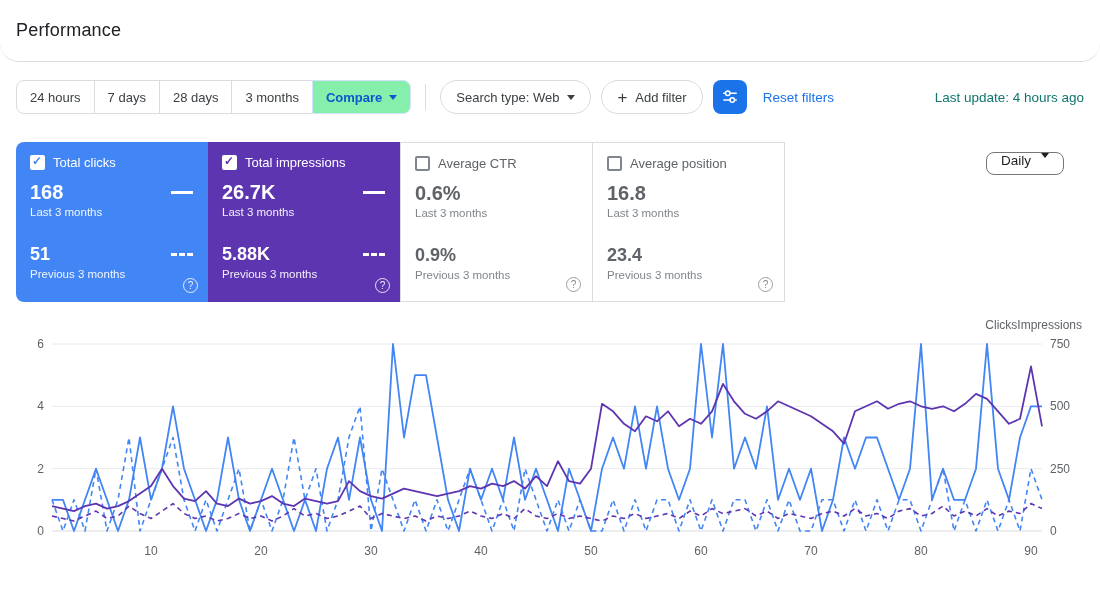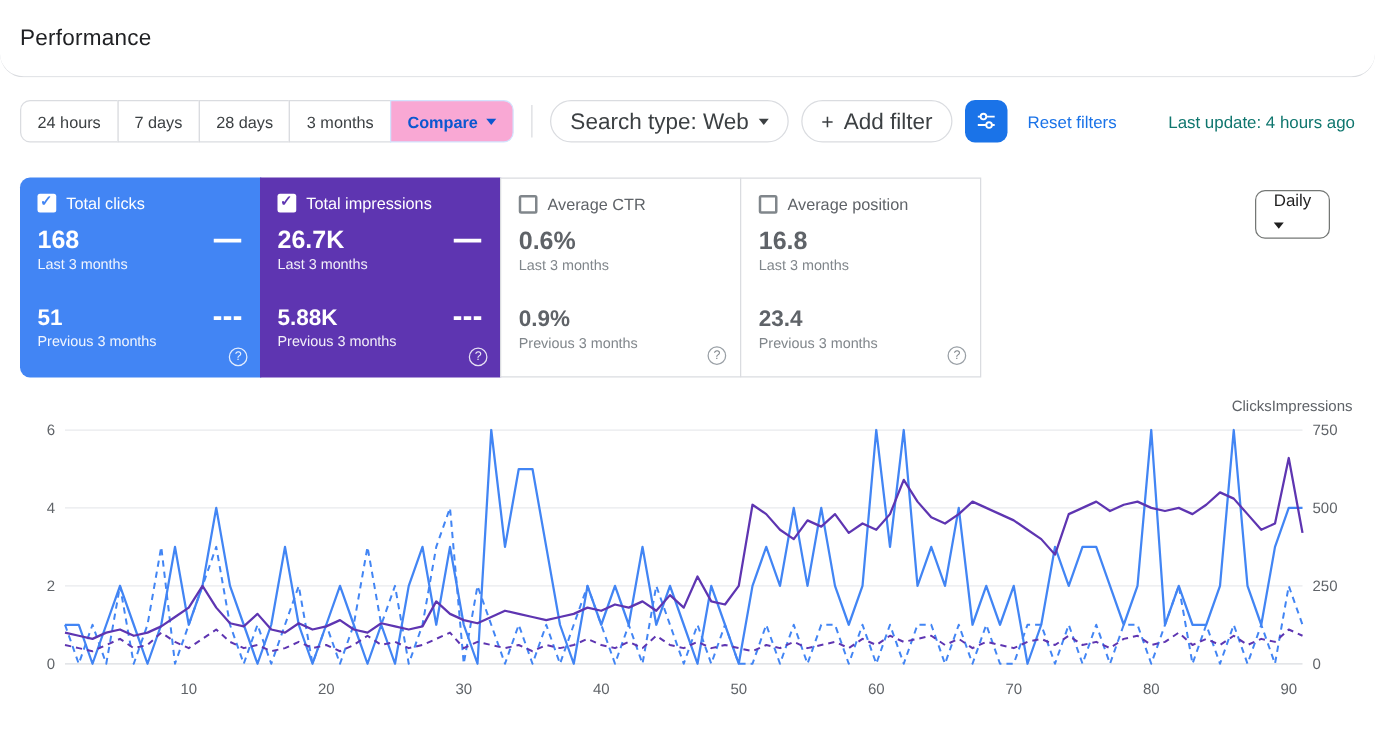--- a/index.html
+++ b/index.html
@@ -24,29 +24,29 @@
     display:flex; align-items:center; padding:18px 16px 14px 16px; gap:10px;
   }
   .segmented { display:flex; }
   .seg-btn {
     height:34px; padding:0 13px; border:1px solid #dadce0; background:#fff;
     font-family:inherit; font-size:13px; color:#3c4043; cursor:pointer;
     margin-left:-1px; display:flex; align-items:center; gap:7px; white-space:nowrap;
   }
   .seg-btn:first-child { border-radius:8px 0 0 8px; margin-left:0; }
   .seg-btn:last-child { border-radius:0 8px 8px 0; }
-  .seg-btn.selected { background:#f9a8d4; color:#0b57d0; font-weight:700; border-color:#d3e3fd; }
+  .seg-btn.selected { background:#86efac; color:#0b57d0; font-weight:700; border-color:#d3e3fd; }
   .caret {
     width:0; height:0; border-left:4px solid transparent; border-right:4px solid transparent;
     border-top:5px solid currentColor; display:inline-block;
   }
   .vdiv { width:1px; height:26px; background:#dadce0; margin:0 4px; }
   .pill-btn {
     height:34px; padding:0 15px; border:1px solid #dadce0; border-radius:17px; background:#fff;
-    font-family:inherit; font-size:18px; color:#3c4043; cursor:pointer;
+    font-family:inherit; font-size:13px; color:#3c4043; cursor:pointer;
     display:flex; align-items:center; gap:8px; white-space:nowrap;justify-content:center;
   }
   .plus-icon::before { content:'+'; font-size:17px; color:#3c4043; line-height:1; }
   .tune-btn {
     width:34px; height:34px; border:none; border-radius:8px; background:#1a73e8;
     display:flex; align-items:center; justify-content:center; cursor:pointer;
   }
   .reset-link {
     font-size:13.5px; color:#1a73e8; font-weight:500; text-decoration:none;
     margin-left:6px; cursor:pointer; white-space:nowrap;
@@ -83,24 +83,24 @@
   .cap { font-size:11.5px; margin-top:3px; }
   .card.colored .cap { color:rgba(255,255,255,.92); }
   .card.plain .cap { color:#80868b; }
   .help-icon {
     position:absolute; right:11px; bottom:9px; width:15px; height:15px; border-radius:50%;
     display:flex; align-items:center; justify-content:center; font-size:10px;
   }
   .card.colored .help-icon { border:1.5px solid rgba(255,255,255,.85); color:rgba(255,255,255,.9); }
   .card.plain .help-icon { border:1.5px solid #9aa0a6; color:#80868b; }
   .daily-btn {
-    position:absolute; right:20px; top:10px; height:39px; padding:0 14px;
+    position:absolute; right:20px; top:10px; height:23px; padding:0 14px;
     border:1px solid #747775; border-radius:8px; background:#fff; cursor:pointer;
     font-family:inherit; font-size:13.5px; color:#1f1f1f;
-    display:flex; align-items:flex-start; gap:10px;flex-direction:column;
+    display:flex; align-items:flex-start; gap:10px;
   }
   
   .chart-section { margin:16px 16px 0 16px; position:relative; }
   .axis-titles { display:flex; justify-content:flex-end; font-size:12px; color:#5f6368; padding:0 2px 4px 2px; }
   .chart-svg { display:block; }
 </style>
 </head>
 <body>
 
 <div class="header">

